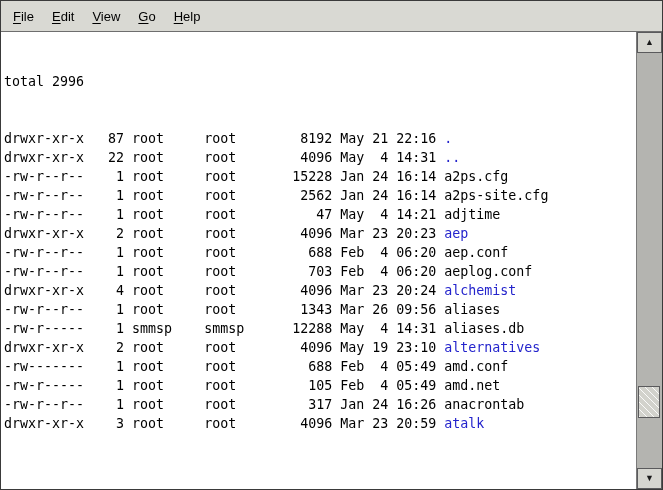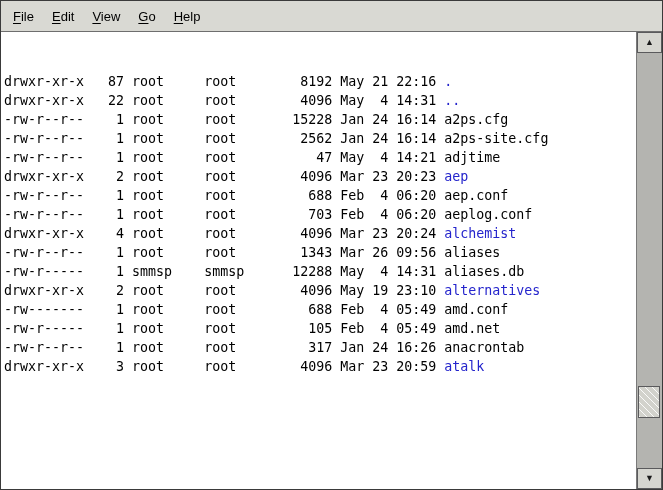--- a/index.html
+++ b/index.html
@@ -52,20 +52,21 @@
   <div class="menubar">
       <div class="menu-item"><span class="mnemonic">F</span><span>i</span><span>l</span><span>e</span></div>
       <div class="menu-item"><span class="mnemonic">E</span><span>d</span><span>i</span><span>t</span></div>
       <div class="menu-item"><span class="mnemonic">V</span><span>i</span><span>e</span><span>w</span></div>
       <div class="menu-item"><span class="mnemonic">G</span><span>o</span></div>
       <div class="menu-item"><span class="mnemonic">H</span><span>e</span><span>l</span><span>p</span></div>
     </div>
 
   <div class="content">
     <div class="terminal">
+      <div class="trow"><span>total 2996</span></div>
     <div class="trow"><span>drwxr-xr-x   87 root     root        8192 May 21 22:16 </span><span class="name-dir">.</span></div><div class="trow"><span>drwxr-xr-x   22 root     root        4096 May  4 14:31 </span><span class="name-dir">..</span></div><div class="trow"><span>-rw-r--r--    1 root     root       15228 Jan 24 16:14 </span><span>a2ps.cfg</span></div><div class="trow"><span>-rw-r--r--    1 root     root        2562 Jan 24 16:14 </span><span>a2ps-site.cfg</span></div><div class="trow"><span>-rw-r--r--    1 root     root          47 May  4 14:21 </span><span>adjtime</span></div><div class="trow"><span>drwxr-xr-x    2 root     root        4096 Mar 23 20:23 </span><span class="name-dir">aep</span></div><div class="trow"><span>-rw-r--r--    1 root     root         688 Feb  4 06:20 </span><span>aep.conf</span></div><div class="trow"><span>-rw-r--r--    1 root     root         703 Feb  4 06:20 </span><span>aeplog.conf</span></div><div class="trow"><span>drwxr-xr-x    4 root     root        4096 Mar 23 20:24 </span><span class="name-dir">alchemist</span></div><div class="trow"><span>-rw-r--r--    1 root     root        1343 Mar 26 09:56 </span><span>aliases</span></div><div class="trow"><span>-rw-r-----    1 smmsp    smmsp      12288 May  4 14:31 </span><span>aliases.db</span></div><div class="trow"><span>drwxr-xr-x    2 root     root        4096 May 19 23:10 </span><span class="name-dir">alternatives</span></div><div class="trow"><span>-rw-------    1 root     root         688 Feb  4 05:49 </span><span>amd.conf</span></div><div class="trow"><span>-rw-r-----    1 root     root         105 Feb  4 05:49 </span><span>amd.net</span></div><div class="trow"><span>-rw-r--r--    1 root     root         317 Jan 24 16:26 </span><span>anacrontab</span></div><div class="trow"><span>drwxr-xr-x    3 root     root        4096 Mar 23 20:59 </span><span class="name-dir">atalk</span></div></div>
 
     <div class="scrollbar">
       <div class="sb-btn">
           <span>▲</span>
         </div>
       <div class="sb-trough">
         <div class="sb-thumb"></div>
       </div>
       <div class="sb-btn">

